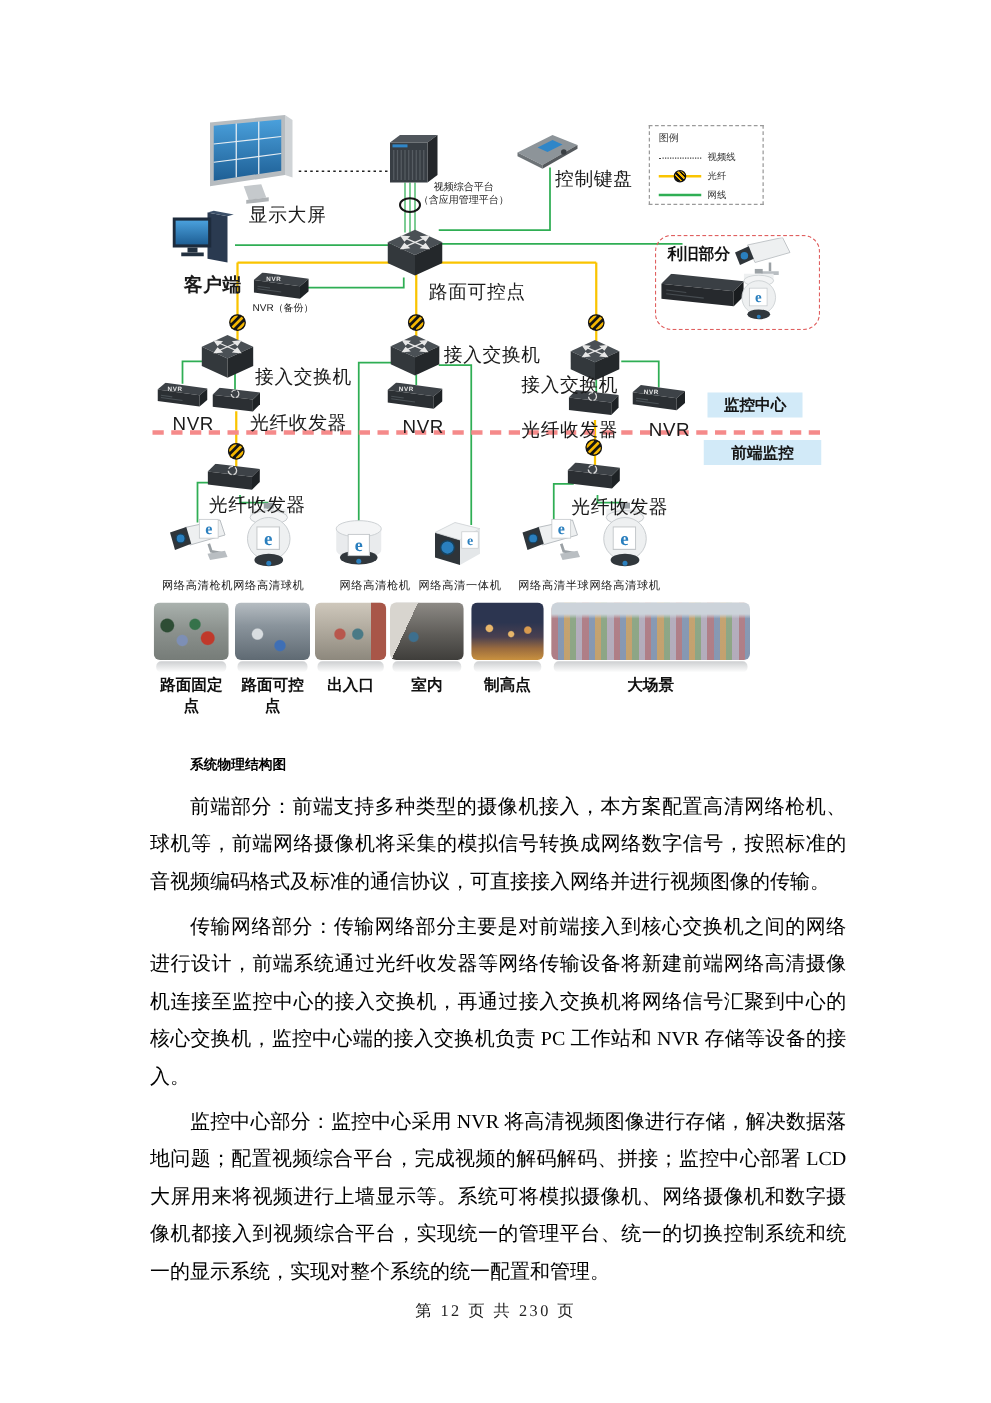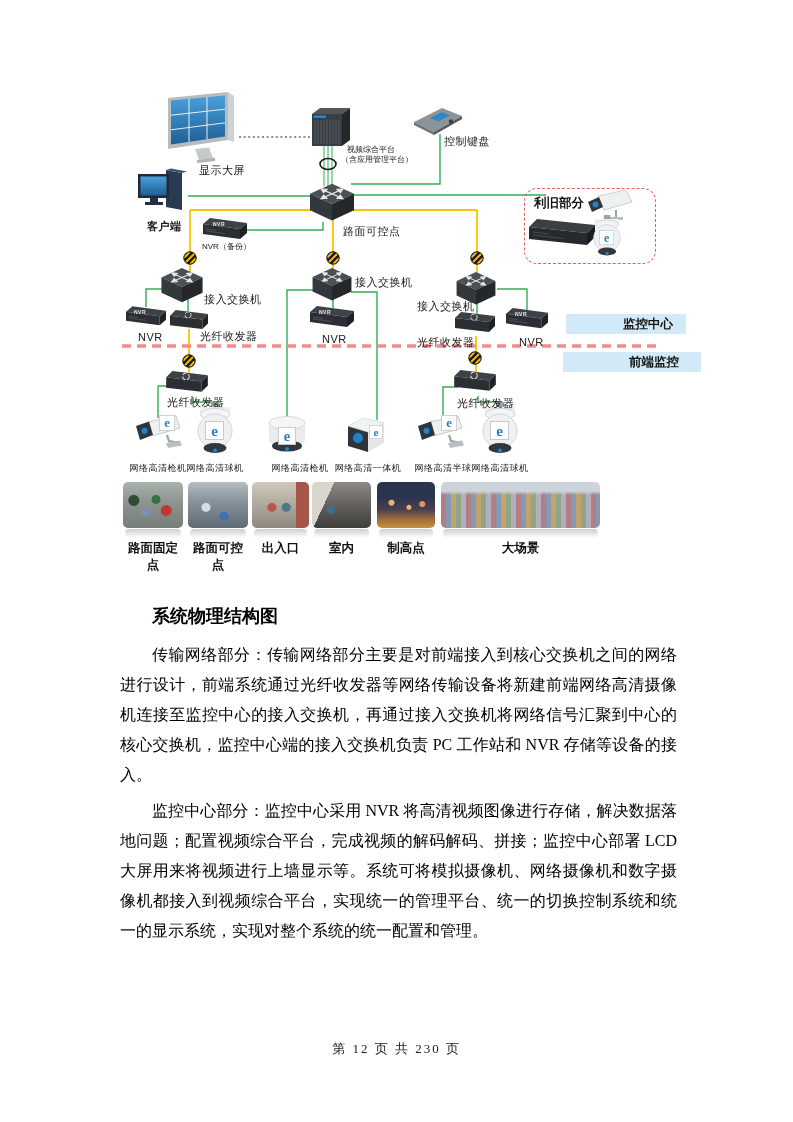--- a/index.html
+++ b/index.html
@@ -2,41 +2,41 @@
 <html><head>
 <meta charset="utf-8">
 <style>
   html,body{margin:0;padding:0;background:#fff;}
   .page{position:relative;width:793px;height:1122px;background:#fff;overflow:hidden;
         font-family:"Liberation Sans",sans-serif;color:#111;}
   .abs{position:absolute;white-space:nowrap;}
   
   .diagram-svg{position:absolute;left:0;top:0;}
   
-  .dlabel{font-size:11px;color:#1a1a1a;letter-spacing:0.5px;}
+  .dlabel{font-size:15px;color:#1a1a1a;letter-spacing:0.5px;}
   .dlabel-sm{font-size:8px;color:#1a1a1a;}
   .platform-label{width:84px;text-align:center;font-size:8px;line-height:9.5px;color:#1a1a1a;}
   .nvr-face{font-size:5px;font-weight:bold;color:#e8e8e8;letter-spacing:0.5px;}
   .cam-label{transform:translateX(-50%);font-size:9px;color:#1a1a1a;letter-spacing:0.5px;}
   
   .legend{position:absolute;left:519px;top:100px;width:92px;height:64px;
           border:1px dashed #9a9a9a;background:#fff;padding:4px 7px;box-sizing:border-box;}
   .legend-title{font-size:8px;color:#333;}
   .legend-row{display:flex;align-items:center;margin-top:5px;}
   .legend-swatch{width:34px;margin-right:5px;position:relative;flex:none;}
   .sw-dotted{height:0;border-top:1.6px dotted #444;}
   .sw-fiber{height:2px;background:#fac400;}
   .sw-fiber i{position:absolute;left:50%;top:50%;width:8px;height:8px;border-radius:50%;
               border:1px solid #111;transform:translate(-50%,-50%);
               background:repeating-linear-gradient(45deg,#f5b700 0 1.5px,#111 1.5px 3px);}
   .sw-lan{height:2px;background:#2fae54;}
   .legend-label{font-size:7.5px;color:#333;}
   
   .zone-badge{position:absolute;background:#d2eaf8;color:#151515;font-weight:600;
-              font-size:12.5px;text-align:center;line-height:20px;height:20px;padding-left:44px;}
+              font-size:12.5px;text-align:center;line-height:20px;height:20px;}
   
   .reuse-box{position:absolute;left:524px;top:188px;width:132px;height:76px;
              border:1.6px dashed #e06060;border-radius:13px;box-sizing:border-box;}
   .reuse-label{position:absolute;left:9px;top:6px;font-size:12.5px;font-weight:600;color:#111;}
   
   .scene{position:absolute;top:482px;text-align:center;}
   .photo{height:46px;border-radius:5px;position:relative;}
   .photo::after{content:"";position:absolute;left:2px;right:2px;bottom:-10px;height:9px;
                 border-radius:4px;
                 background:linear-gradient(to bottom,rgba(110,116,122,0.35),rgba(255,255,255,0));}
@@ -66,21 +66,21 @@
       radial-gradient(circle at 78% 48%,#d89a4e 0 2.5px,transparent 3.5px),
       linear-gradient(180deg,#2c3550 0 35%,#4a4050 60%,#9a6b3e 80%,#c9913f 100%);}
   .p6{background:
       linear-gradient(180deg,#ccd3da 0 20%,rgba(204,211,218,0) 28%),
       repeating-linear-gradient(90deg,rgba(176,122,138,.85) 0 5px,rgba(128,152,189,.85) 5px 10px,
         rgba(200,163,110,.85) 10px 15px,rgba(136,168,136,.85) 15px 20px,rgba(181,176,200,.85) 20px 25px),
       linear-gradient(180deg,#b5a988 0%,#a89572 100%);}
   
   .doc-text{position:absolute;left:120px;top:604px;width:557px;color:#000;
             font-family:"Liberation Serif","DejaVu Serif",serif;}
-  .doc-heading{margin:0 0 12px 32px;font-size:18px;font-weight:bold;}
+  .doc-heading{margin:0 0 12px 32px;font-size:11px;font-weight:bold;}
   .doc-text p{margin:0 0 6px 0;font-size:16px;line-height:30px;text-align:justify;
               text-indent:32px;}
   .footer{position:absolute;left:0;right:0;top:1040px;text-align:center;font-size:13px;
           color:#222;font-family:"Liberation Serif","DejaVu Serif",serif;letter-spacing:2px;}
 </style>
 </head>
 <body>
 
 <div class="page">
 
@@ -315,21 +315,21 @@
     <use href="#sym-fibermark" x="326" y="251" width="14" height="14"></use>
     <use href="#sym-fibermark" x="470" y="251" width="14" height="14"></use>
     <use href="#sym-fibermark" x="182" y="354" width="14" height="14"></use>
     <use href="#sym-fibermark" x="468" y="351" width="14" height="14"></use>
   </svg>
 
   <span class="abs dlabel" style="left:199px;top:163px;">显示大屏</span>
   <span class="abs dlabel" style="left:147px;top:219px;font-weight:bold;">客户端</span>
   <div class="abs platform-label" style="left:329px;top:145px;">
     <span style="display:block;">视频综合平台</span>
-    <span style="display:block;text-align:right;">（含应用管理平台）</span>
+    <span style="display:block;">（含应用管理平台）</span>
   </div>
   <span class="abs dlabel" style="left:444px;top:134px;">控制键盘</span>
   <span class="abs dlabel" style="left:343px;top:224px;">路面可控点</span>
   <span class="abs dlabel-sm" style="left:202px;top:241px;">NVR（备份）</span>
 
   <span class="abs dlabel" style="left:204px;top:292px;">接入交换机</span>
   <span class="abs dlabel" style="left:355px;top:275px;">接入交换机</span>
   <span class="abs dlabel" style="left:417px;top:299px;">接入交换机</span>
 
   <span class="abs dlabel" style="left:138px;top:331px;">NVR</span>
@@ -339,20 +339,37 @@
   <span class="abs dlabel" style="left:200px;top:329px;">光纤收发器</span>
   <span class="abs dlabel" style="left:417px;top:335px;">光纤收发器</span>
   <span class="abs dlabel" style="left:167px;top:395px;">光纤收发器</span>
   <span class="abs dlabel" style="left:457px;top:396px;">光纤收发器</span>
 
   <span class="abs nvr-face" style="left:213px;top:221px;">NVR</span>
   <span class="abs nvr-face" style="left:134px;top:309px;">NVR</span>
   <span class="abs nvr-face" style="left:319px;top:309px;">NVR</span>
   <span class="abs nvr-face" style="left:515px;top:311px;">NVR</span>
 
+  <div class="legend">
+    <div class="legend-title">图例</div>
+    <div class="legend-row">
+      <span class="legend-swatch sw-dotted"></span>
+      <span class="legend-label">视频线</span>
+    </div>
+    <div class="legend-row">
+      <span class="legend-swatch sw-fiber">
+          <i></i>
+        </span>
+      <span class="legend-label">光纤</span>
+    </div>
+    <div class="legend-row">
+      <span class="legend-swatch sw-lan"></span>
+      <span class="legend-label">网线</span>
+    </div>
+  </div>
 
   <div class="reuse-box">
     <span class="reuse-label">利旧部分</span>
   </div>
 
   <div class="zone-badge" style="left:566px;top:314px;width:76px;">监控中心</div>
   <div class="zone-badge" style="left:563px;top:352px;width:94px;">前端监控</div>
 
   <span class="abs cam-label" style="left:158px;top:462px;">网络高清枪机</span>
   <span class="abs cam-label" style="left:215px;top:462px;">网络高清球机</span>
@@ -381,19 +398,20 @@
     <div class="photo p5"></div>
     <span class="scene-label">制高点</span>
   </div>
   <div class="scene" style="left:441px;width:159px;">
     <div class="photo p6"></div>
     <span class="scene-label">大场景</span>
   </div>
 
   <div class="doc-text">
     <h3 class="doc-heading">系统物理结构图</h3>
+    <p>前端部分：前端支持多种类型的摄像机接入，本方案配置高清网络枪机、球机等，前端网络摄像机将采集的模拟信号转换成网络数字信号，按照标准的音视频编码格式及标准的通信协议，可直接接入网络并进行视频图像的传输。</p>
     <p>传输网络部分：传输网络部分主要是对前端接入到核心交换机之间的网络进行设计，前端系统通过光纤收发器等网络传输设备将新建前端网络高清摄像机连接至监控中心的接入交换机，再通过接入交换机将网络信号汇聚到中心的核心交换机，监控中心端的接入交换机负责 PC 工作站和 NVR 存储等设备的接入。</p>
     <p>监控中心部分：监控中心采用 NVR 将高清视频图像进行存储，解决数据落地问题；配置视频综合平台，完成视频的解码解码、拼接；监控中心部署 LCD 大屏用来将视频进行上墙显示等。系统可将模拟摄像机、网络摄像机和数字摄像机都接入到视频综合平台，实现统一的管理平台、统一的切换控制系统和统一的显示系统，实现对整个系统的统一配置和管理。</p>
   </div>
 
   <div class="footer">第 12 页 共 230  页</div>
 
 </div>
 
 </body></html>

